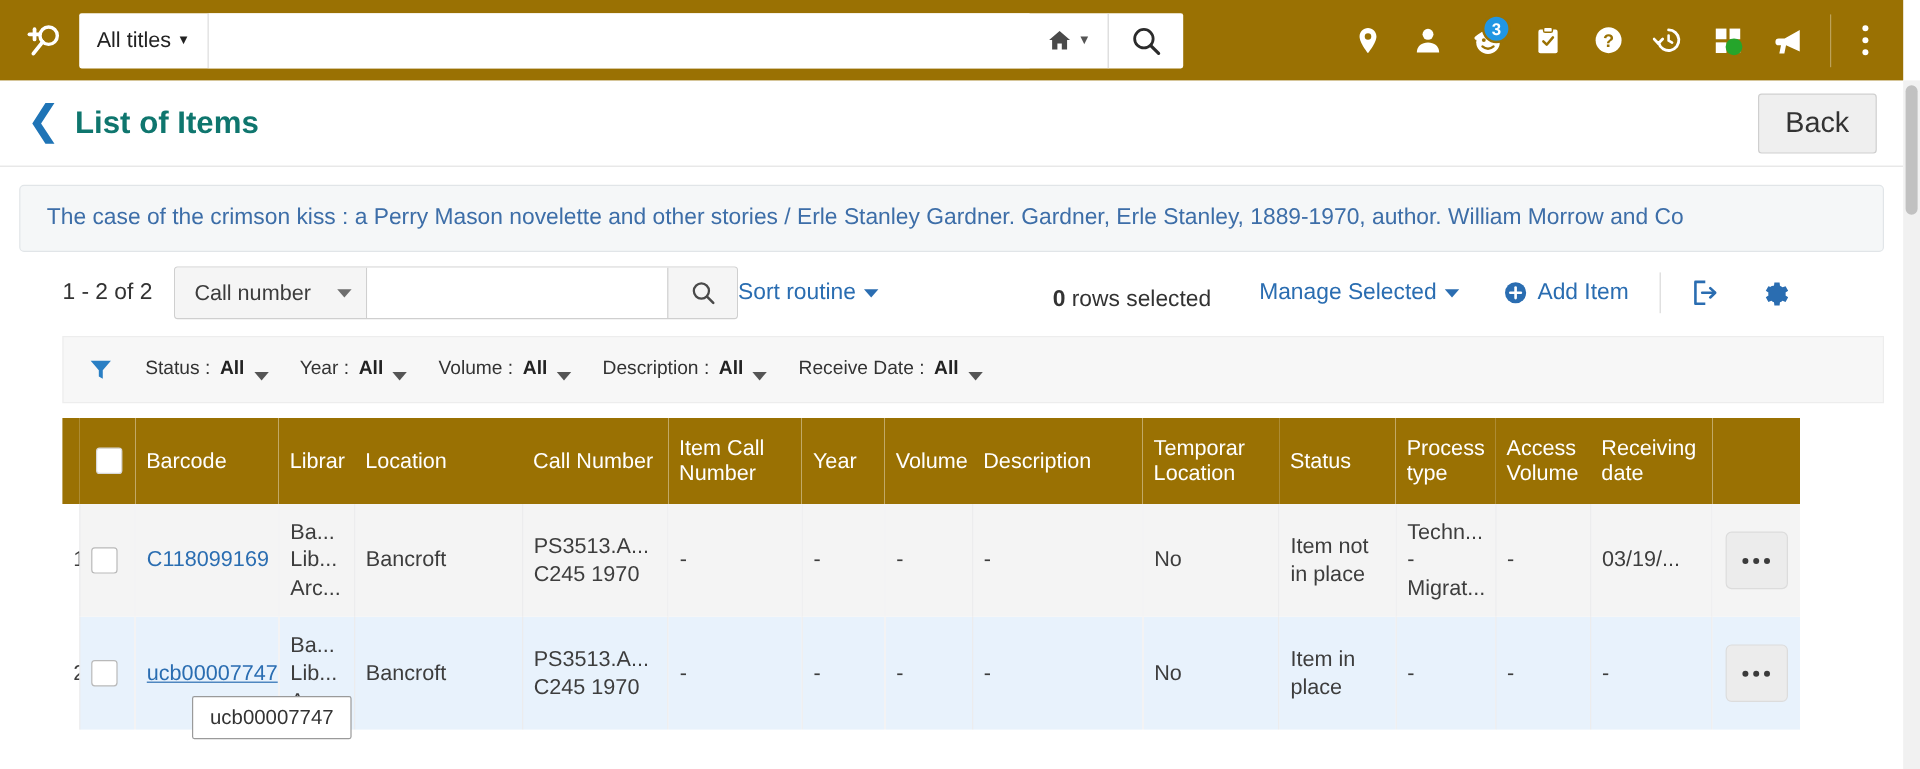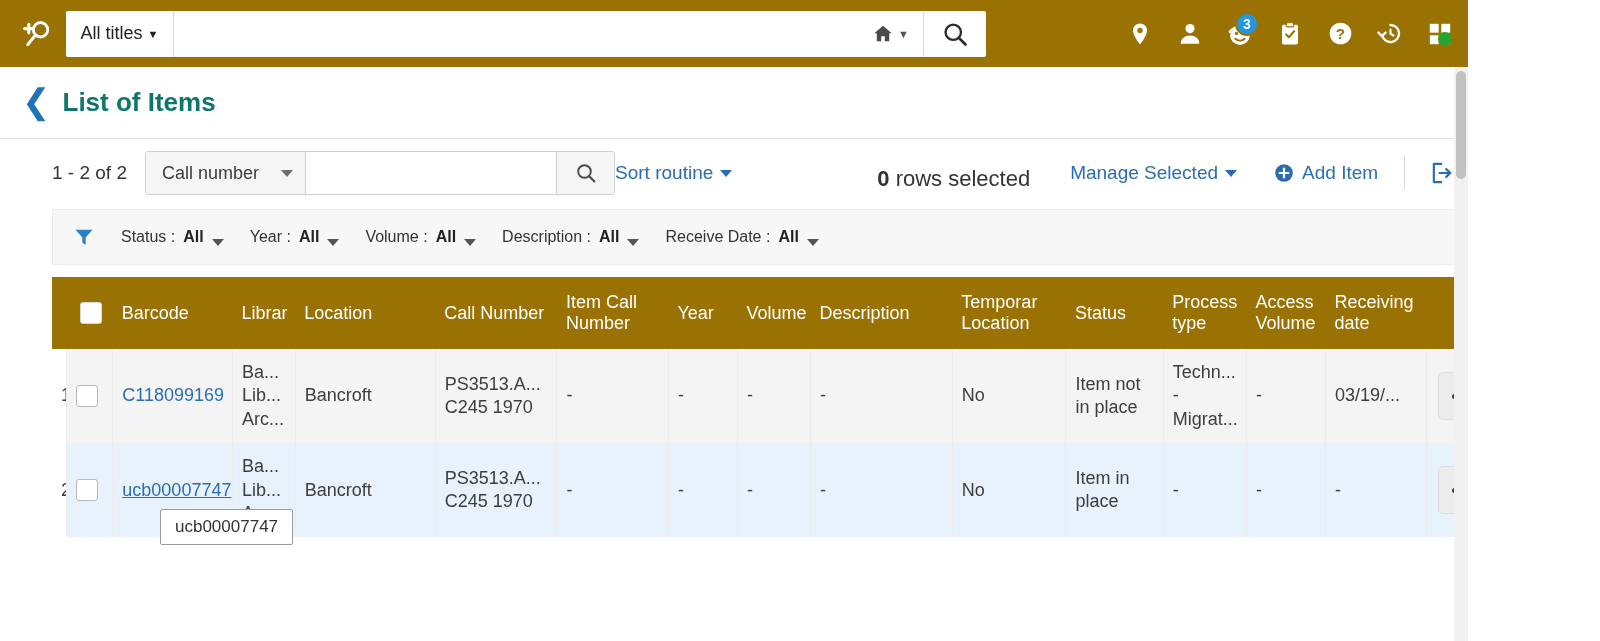--- a/index.html
+++ b/index.html
@@ -123,21 +123,21 @@
   .tb-input { width: 250px; border:none; outline:none; font-size: 17px; padding: 0 10px;
     font-family:"Liberation Sans", sans-serif; }
   .tb-go { width: 58px; display:flex; align-items:center; justify-content:center;
     background:#f5f5f5; border-left:1px solid #cfcfcf; cursor:pointer; }
   .link-btn {
     color: #2a6db1; font-size: 19px; cursor:pointer; white-space:nowrap;
     display:flex; align-items:center; gap: 7px;
   }
   .caret-link { width:0;height:0;border-left:6px solid transparent;border-right:6px solid transparent;
     border-top:7px solid #2a6db1; }
-  .rows-selected { font-size: 22px; color:#333; white-space:nowrap;margin-top:12px; }
+  .rows-selected { font-size: 19px; color:#333; white-space:nowrap;margin-top:12px; }
   .rows-selected b { font-weight: bold; }
   .tb-divider { width:1px; height:34px; background:#d9d9d9; margin: 0 14px; }
   .icon-btn { width: 44px; height: 40px; display:flex; align-items:center; justify-content:center; cursor:pointer; }
 
   
   .filterbar {
     margin: 4px 16px 0 52px;
     background: #f7f7f7; border: 1px solid #ededed;
     height: 56px; display:flex; align-items:center; padding: 0 20px; gap: 26px;
   }
@@ -184,21 +184,21 @@
     position: absolute; left: 108px; top: 232px;
     background:#fff; border:1px solid #9a9a9a; border-radius:2px;
     padding: 7px 14px; font-size: 17px; color:#333; z-index: 50; white-space:nowrap;
   }
 
   
   .vscroll {
     position: absolute; right: 0; top: 67px; width: 14px; bottom: 0; background:#f1f1f1;
   }
   .vscroll .thumb { position:absolute; top: 4px; left:2px; width:10px; height: 108px; background:#c1c1c1; border-radius:5px; }
-  .page-wrap { position: relative; width: 1468px; height: 641px; overflow:hidden; }
+  .page-wrap { position: relative; width: 1600px; height: 641px; overflow:hidden; }
   .content { width: 1586px; }
 </style>
 </head>
 <body>
 
 <div class="page-wrap">
  <div class="content">
 
   <div class="topbar">
 
@@ -305,20 +305,23 @@
       </div>
     </div>
   </div>
 
   <div class="page-head">
     <div class="back-chevron">❮</div>
     <div class="page-title">List of Items</div>
     <button class="back-btn">Back</button>
   </div>
 
+  <div class="record-banner">
+    <span>The case of the crimson kiss : a Perry Mason novelette and other stories / Erle Stanley Gardner. Gardner, Erle Stanley, 1889-1970, author. William Morrow and Co</span>
+  </div>
 
   <div class="toolbar">
     <div class="count-label">1 - 2 of 2</div>
 
     <div class="tb-search">
       <div class="tb-scope">
         <span>Call number</span>
         <span class="caret-tri"></span>
       </div>
       <input class="tb-input" type="text" value="" style="">

